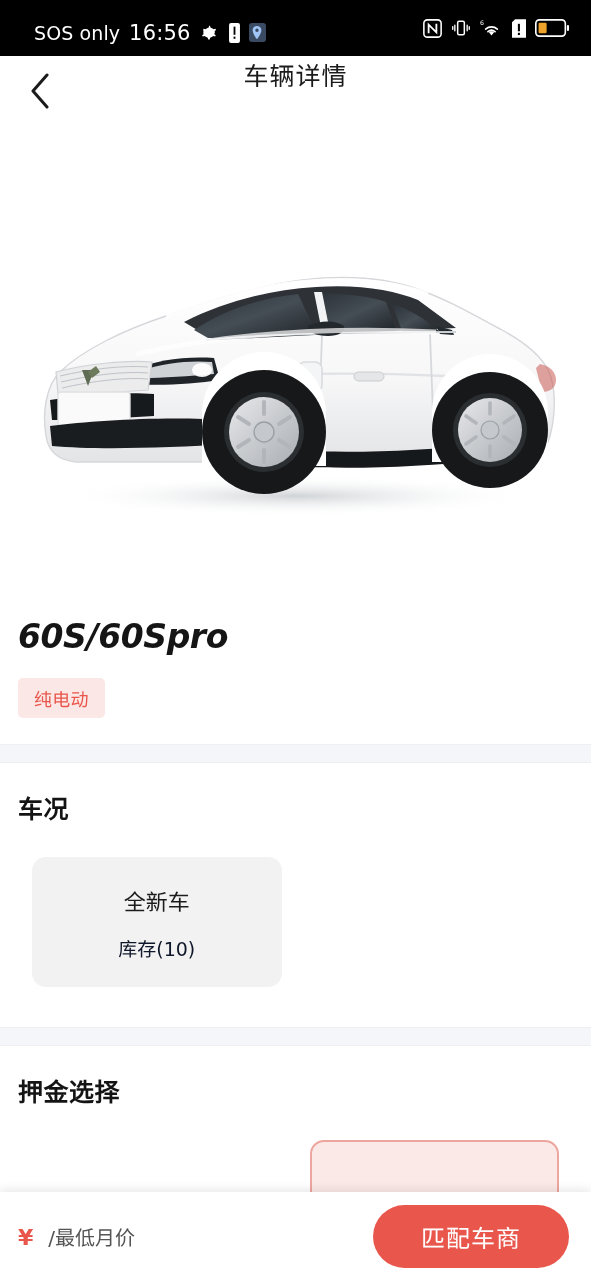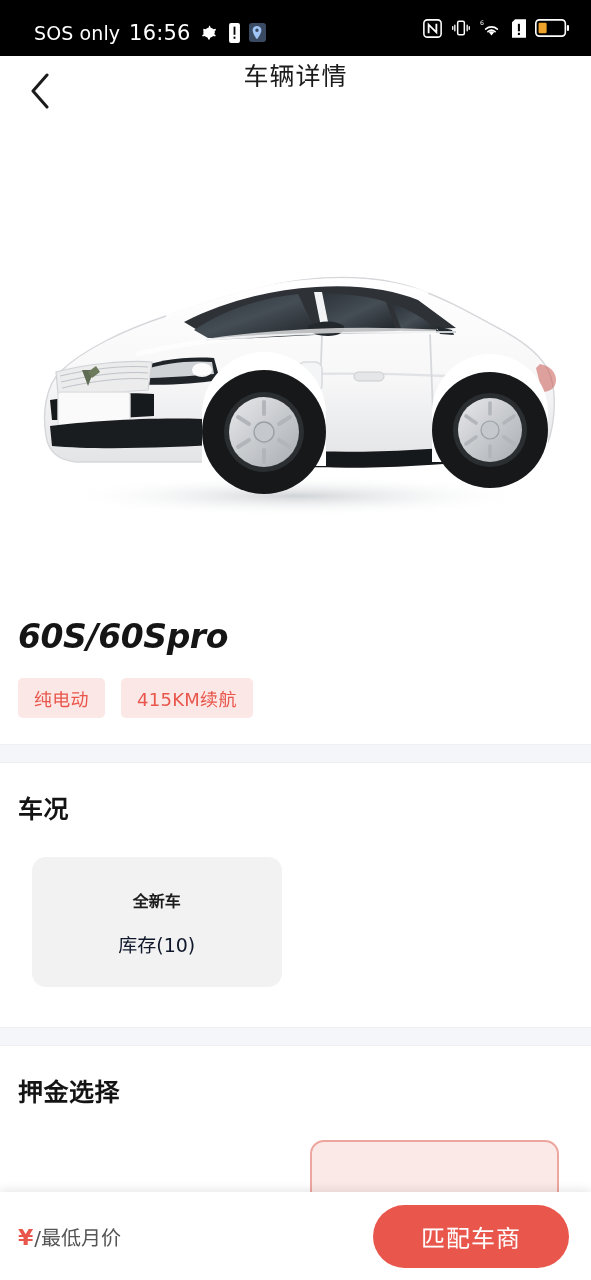--- a/index.html
+++ b/index.html
@@ -143,22 +143,22 @@
     border-radius:14px;
     height:130px;
     display:flex;
     flex-direction:column;
     align-items:center;
     justify-content:center;
     gap:18px;
     cursor:pointer;
   }
   .option-card .opt-name {
-    font-size:16px;
-    font-weight:bold;
+    font-size:22px;
+    font-weight:normal;
     color:#1c1c1c;
     font-family:"DejaVu Sans","Liberation Sans",sans-serif;
   }
   .option-card .opt-sub {
     font-size:19px;
     color:#0f172a;
     font-family:"DejaVu Sans","Liberation Sans",sans-serif;
   }
 
   
@@ -207,21 +207,21 @@
     align-items:baseline;
     font-family:"DejaVu Sans","Liberation Sans",sans-serif;
   }
   .price-yen { font-size:22px; color:#E8564C; font-weight:bold; }
   .price-num {
     font-size:34px;
     font-weight:bold;
     color:#E8564C;
     letter-spacing:-0.5px;
   }
-  .price-unit { font-size:20px; color:#555555; margin-left:1px; }
+  .price-unit { font-size:20px; color:#555555; margin-left:15px; }
   .cta-button {
     background:#E8564C;
     color:#ffffff;
     font-size:24px;
     letter-spacing:1px;
     border:none;
     border-radius:40px;
     width:196px;
     height:63px;
     cursor:pointer;
@@ -422,21 +422,20 @@
       </g>
 
       <path d="M120 150 C200 132 300 122 420 128" fill="none" stroke="#ffffff" stroke-width="5" opacity="0.7"></path>
     </svg>
   </div>
 
   <div class="title-block">
     <div class="car-title">60S/60Spro</div>
     <div class="tag-row">
       <span class="tag">纯电动</span>
-      <span class="tag">415KM续航</span>
     </div>
   </div>
 
   <div class="divider"></div>
 
   <div class="section">
     <div class="section-title">车况</div>
   </div>
   <div class="option-grid">
     <div class="option-card">

